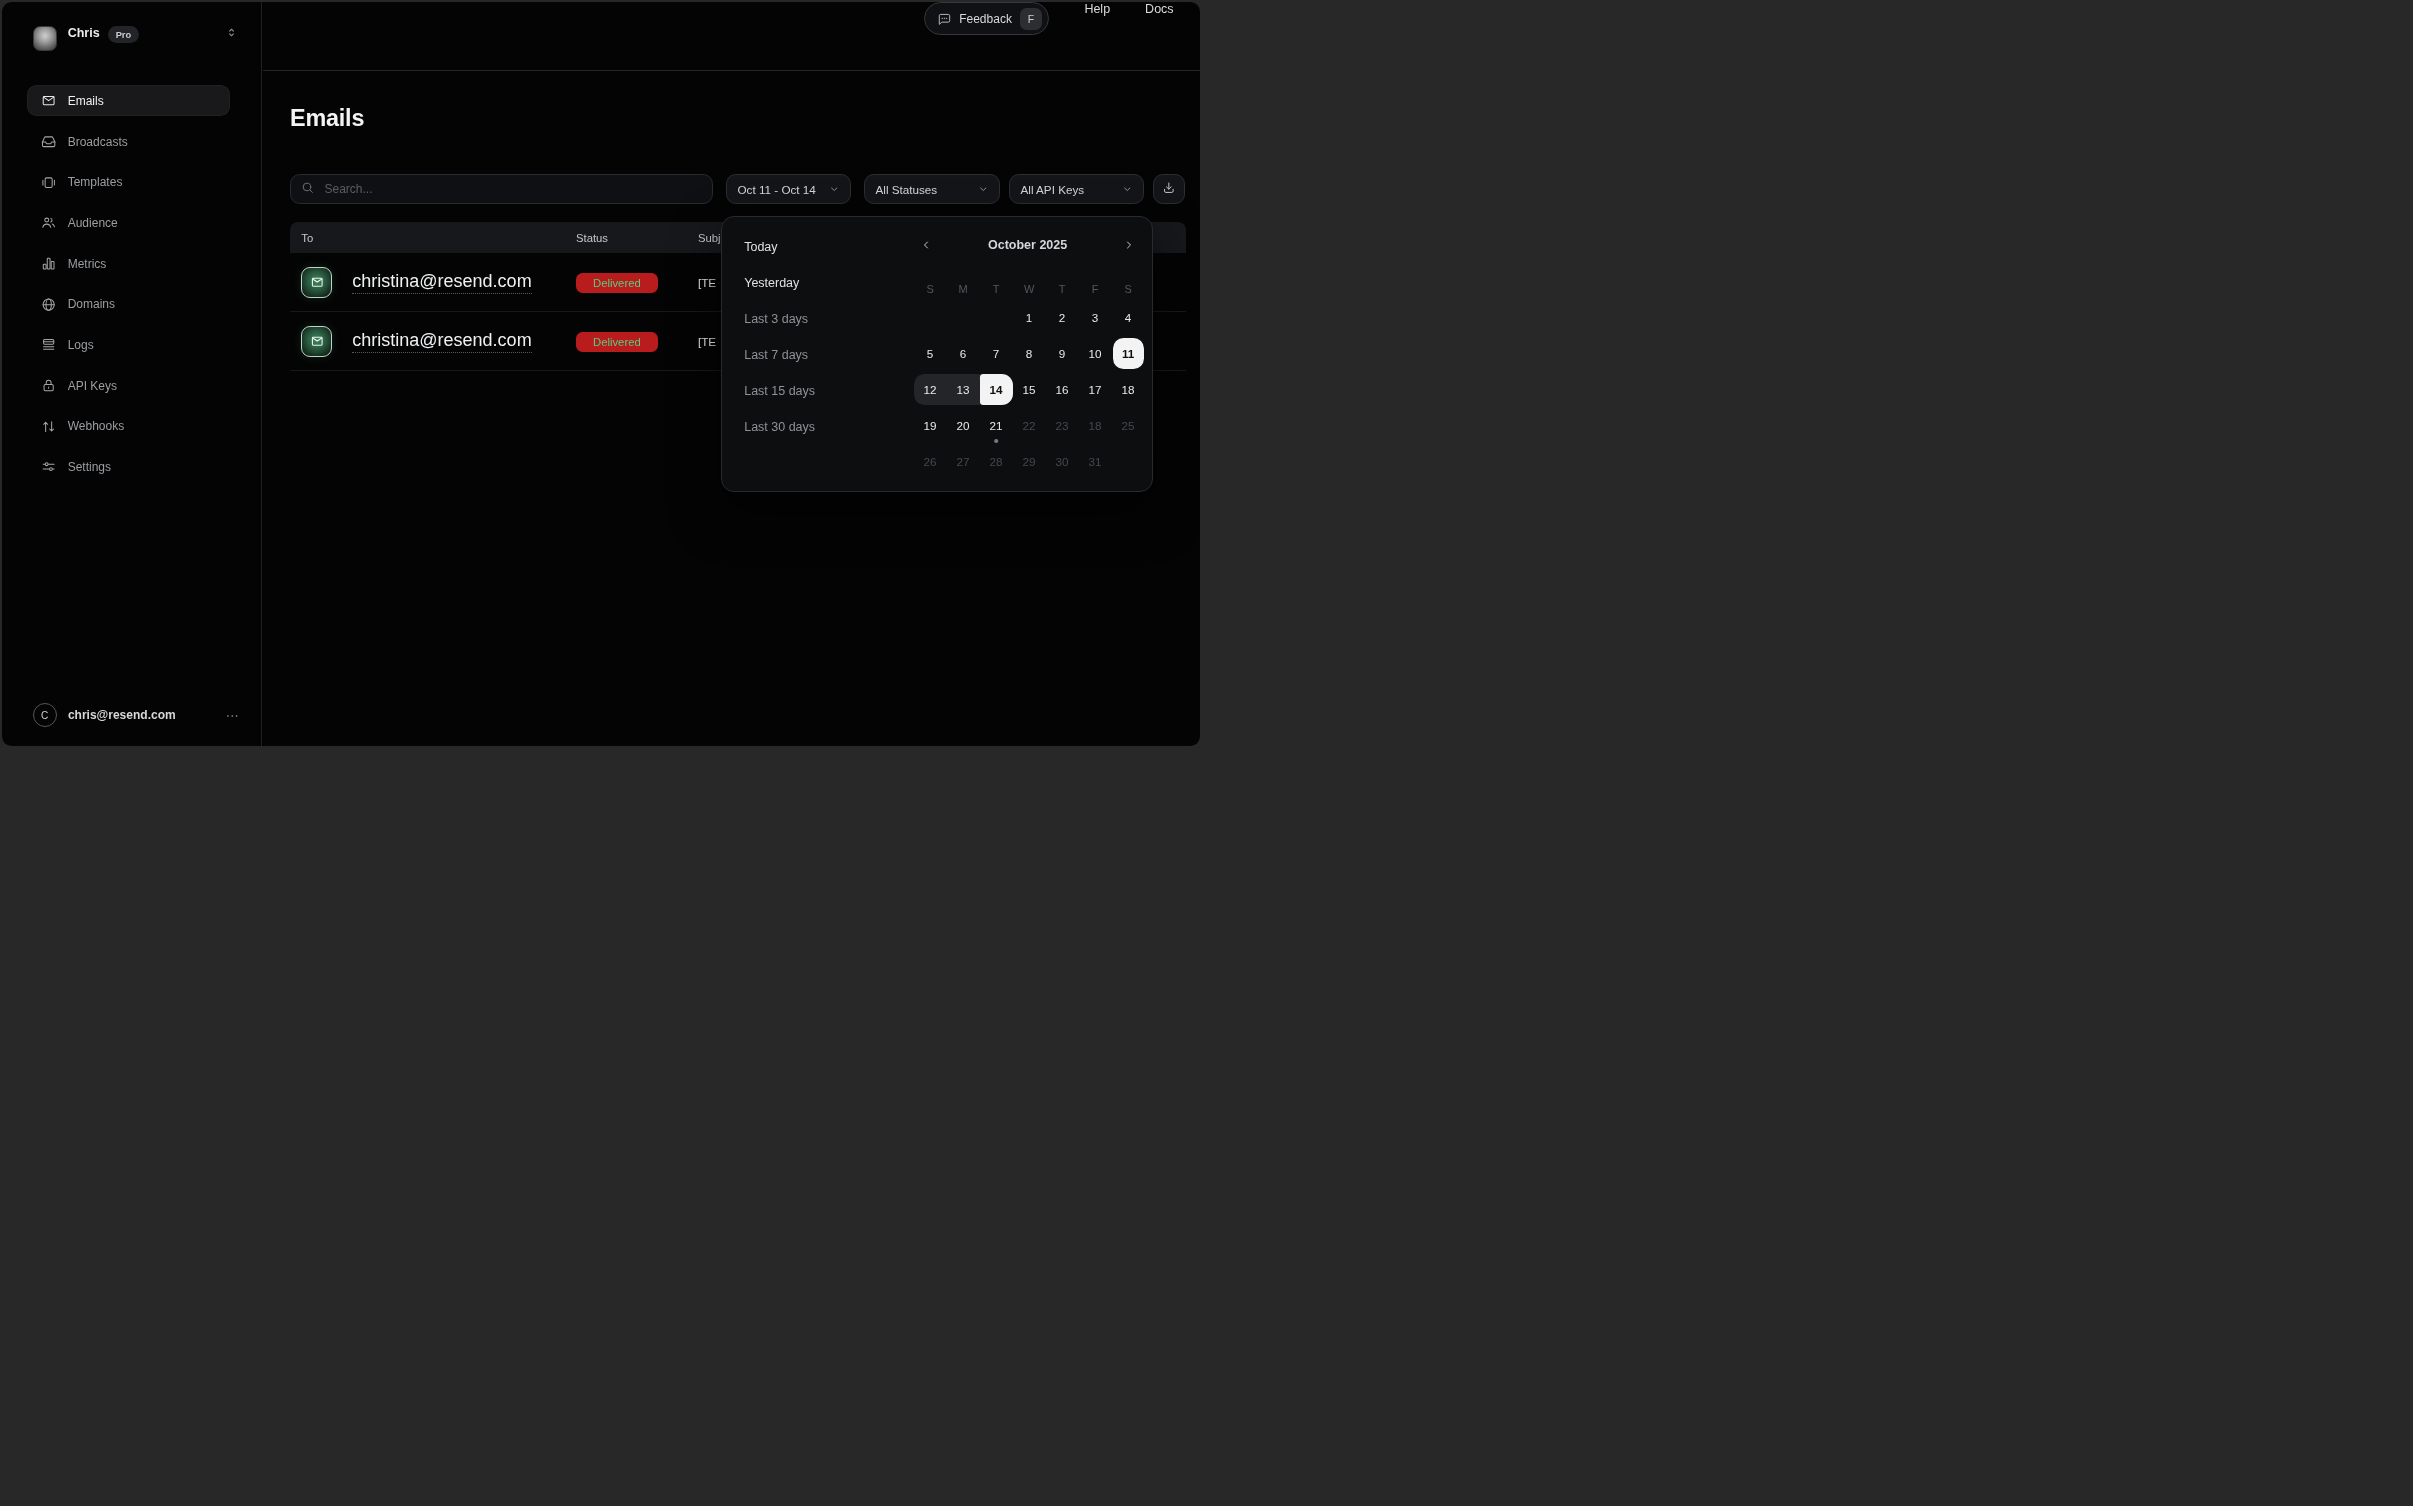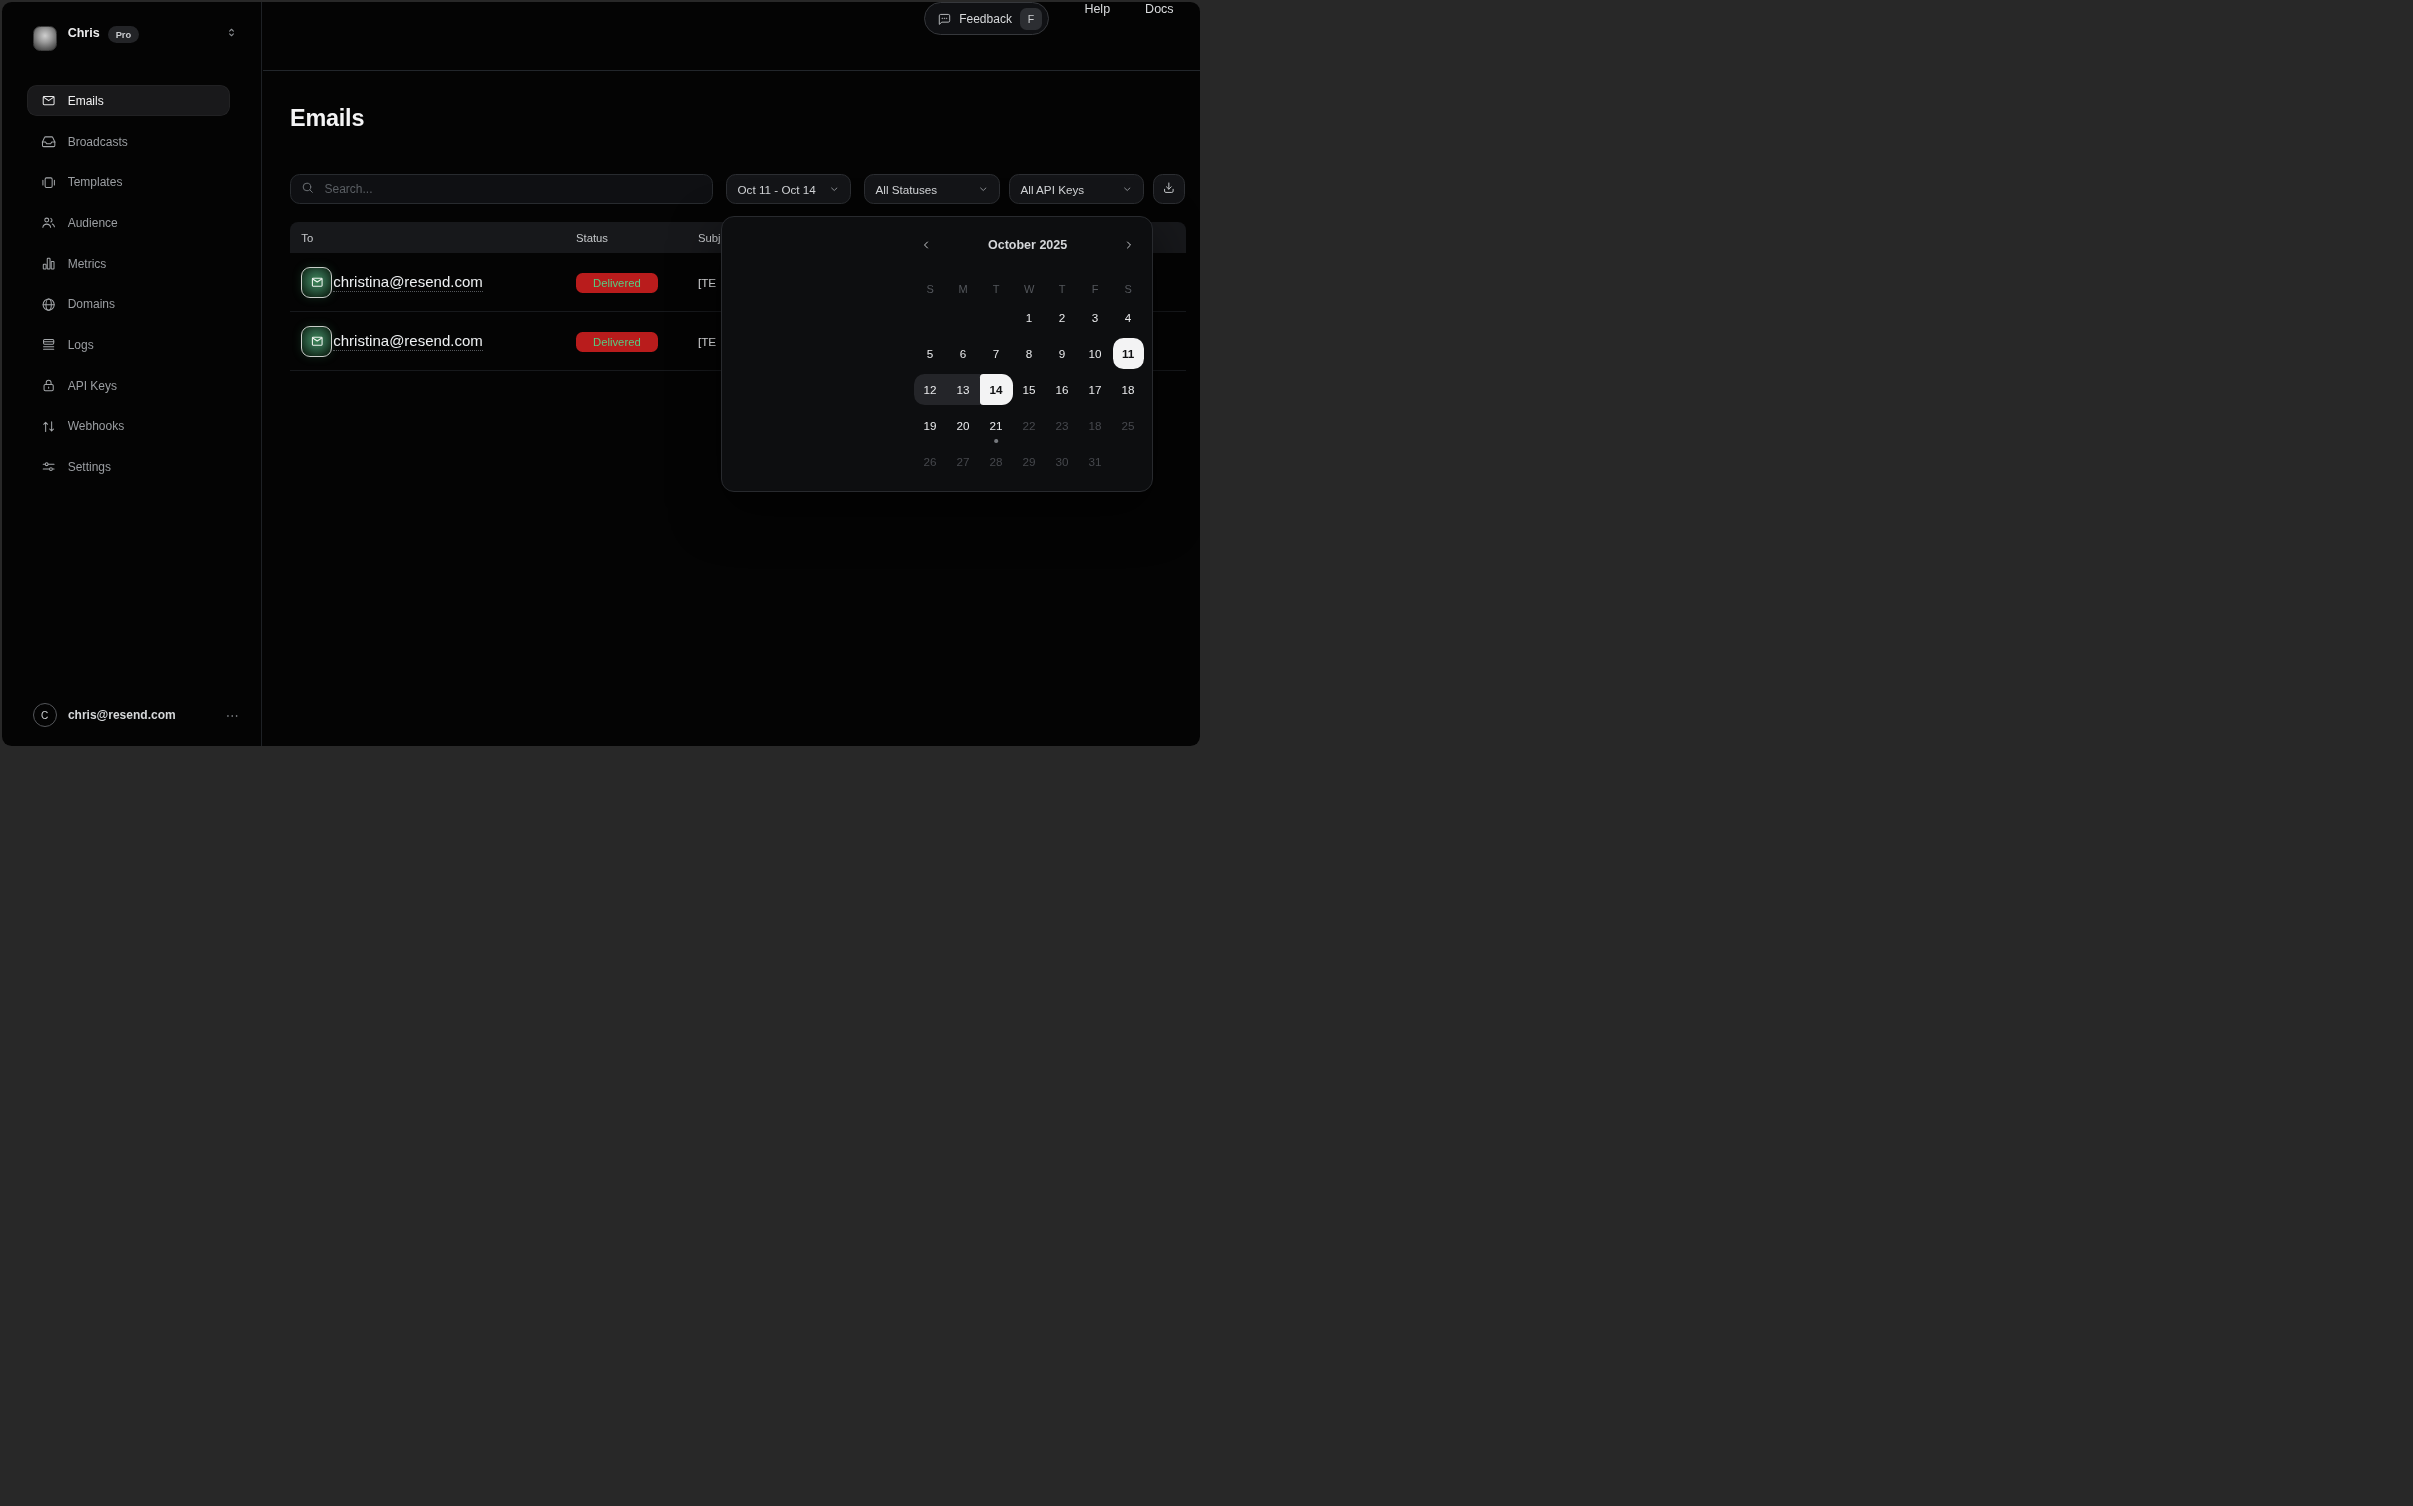--- a/index.html
+++ b/index.html
@@ -50,21 +50,21 @@
 
   
   .tbl{width:896px;margin-top:18px}
   .thead{display:grid;grid-template-columns:286px 122px 1fr;height:31px;align-items:center;background:#17181b;border-radius:8px 8px 0 0;color:#c5c7ca;font-size:11.3px}
   .th1{padding-left:11.3px}
   .trow{display:grid;grid-template-columns:286px 122px 1fr;height:58px;align-items:center;border-bottom:0.8px solid #17191c}
   .to-cell{display:flex;align-items:center;padding-left:11.3px}
   .tile{width:31px;height:31px;border-radius:9px;flex:none;border:1.2px solid #c9cdc9;box-sizing:border-box;
     background:radial-gradient(circle at 50% 45%,#3f8a5c 0%,#2a5940 42%,#15301f 74%,#0c150f 100%);
     display:flex;align-items:center;justify-content:center;box-shadow:0 0 9.7px rgba(60,160,100,.22)}
-  .email{margin-left:1px;font-size:15px;color:#eef0f2;border-bottom:1.2px dotted #54575b;padding-bottom:1.6px}
+  .email{margin-left:20px;font-size:18px;color:#eef0f2;border-bottom:1.2px dotted #54575b;padding-bottom:1.6px}
   .status-badge{justify-self:start;background:#b91c1c;color:#58cc82;font-size:11.3px;padding:4px 17px;border-radius:6.5px}
   .subj{font-size:11.7px;color:#e9eaec}
 
   
   .popup{position:absolute;left:719px;top:214px;width:432px;height:276px;background:#0d0e10;border:0.8px solid #282a2e;border-radius:13px;box-shadow:0 19.4px 48px rgba(0,0,0,.6);z-index:20;box-sizing:border-box}
   .presets{position:absolute;left:22.6px;top:12px}
   .preset{height:36px;display:flex;align-items:center;font-size:12.5px;color:#8f9296;width:129px}
   .preset.bright{color:#dfe1e3}
   .cal-head{position:absolute;left:192px;top:18px;width:228px;display:flex;align-items:center;justify-content:space-between;padding:0 3.2px;box-sizing:border-box}
   .month{font-size:12.5px;color:#d4d6d9;font-weight:600}
@@ -296,20 +296,28 @@
               </div>
               <div><span class="status-badge">Delivered</span></div>
               <div class="subj">[TE</div>
             </div>
           </div>
       </div>
     </div>
   </div>
 
   <div class="popup">
+    <div class="presets">
+        <div class="preset bright">Today</div>
+        <div class="preset bright">Yesterday</div>
+        <div class="preset">Last 3 days</div>
+        <div class="preset">Last 7 days</div>
+        <div class="preset">Last 15 days</div>
+        <div class="preset">Last 30 days</div>
+      </div>
     <div class="cal-head">
       <span class="cal-nav">
           <svg width="12" height="12" viewBox="0 0 24 24" fill="none" stroke="currentColor" stroke-width="2" stroke-linecap="round" stroke-linejoin="round">
             <path d="M15 6l-6 6 6 6"></path>
           </svg>
         </span>
       <span class="month">October 2025</span>
       <span class="cal-nav">
           <svg width="12" height="12" viewBox="0 0 24 24" fill="none" stroke="currentColor" stroke-width="2" stroke-linecap="round" stroke-linejoin="round">
             <path d="M9 6l6 6-6 6"></path>

